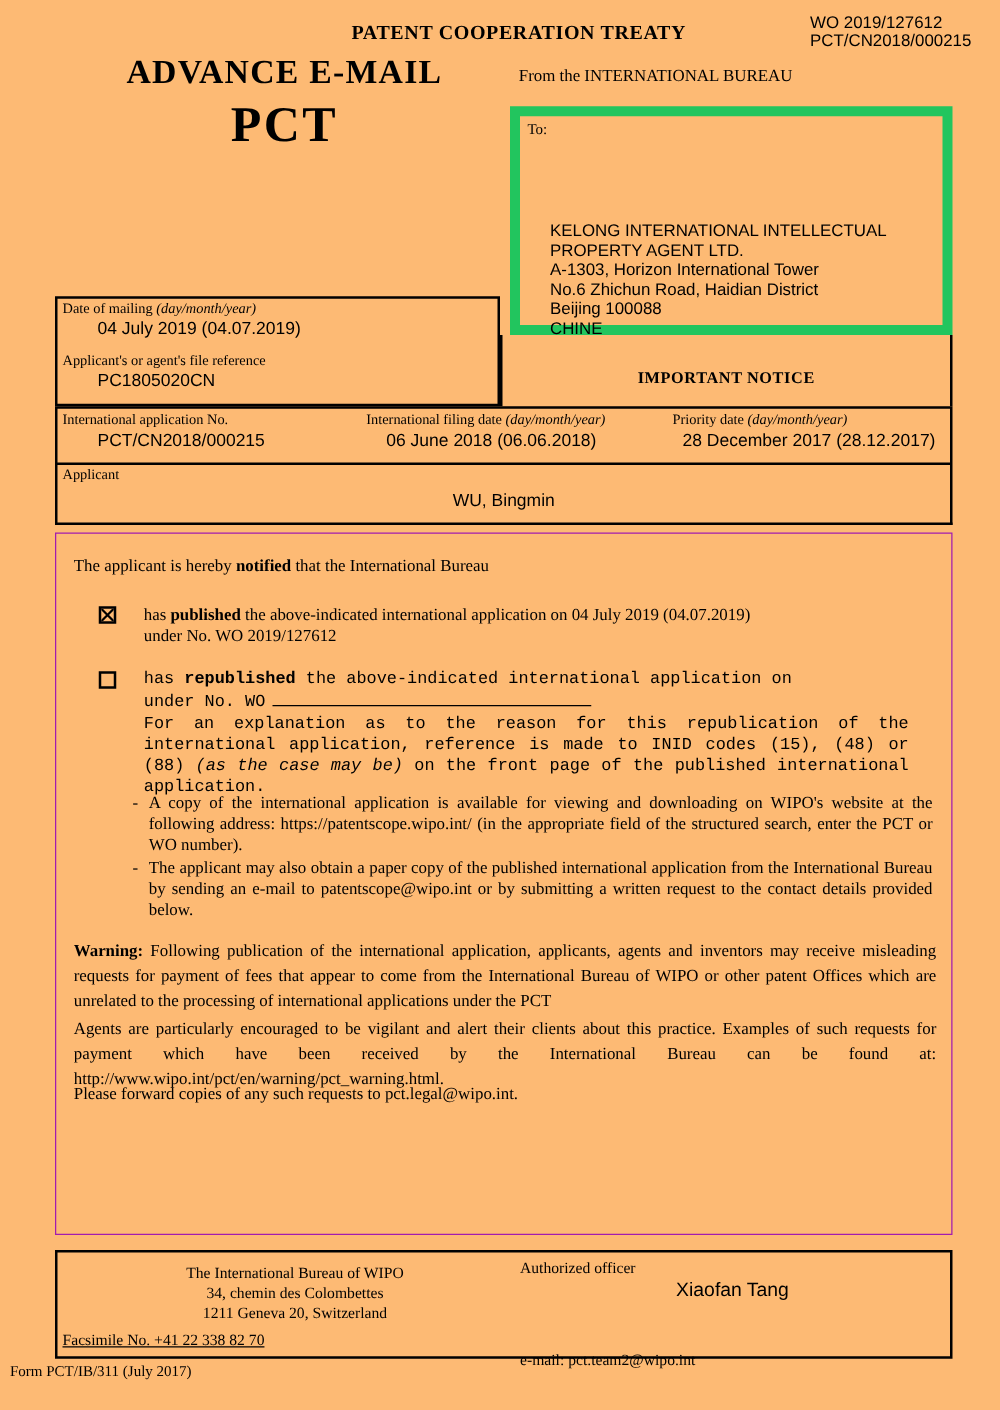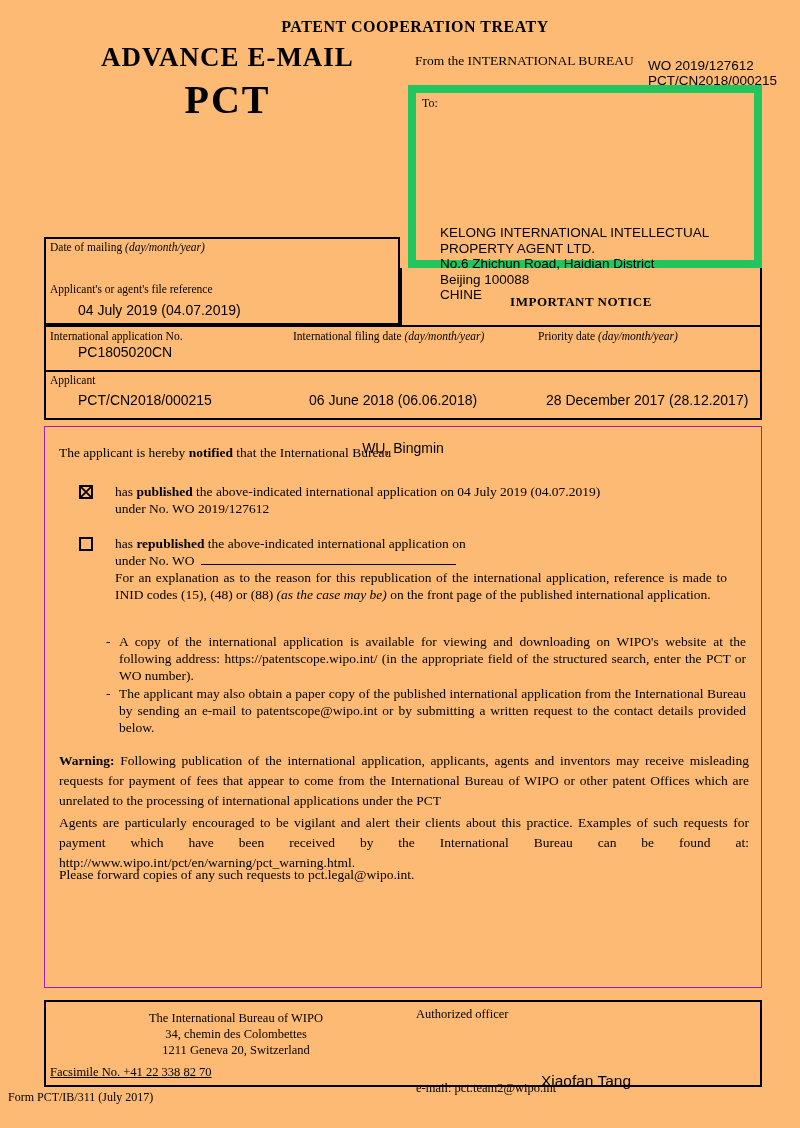--- a/index.html
+++ b/index.html
@@ -1,20 +1,20 @@
 <!DOCTYPE html>
 <html><head>
 <meta charset="utf-8">
 <style>
   html,body{margin:0;padding:0;background:#fff;}
   #page{position:relative;width:800px;height:1128px;background:#fdba74;color:#000;
         font-family:"Liberation Serif", serif;overflow:hidden;}
   #page *{box-sizing:border-box;}
   .abs{position:absolute;}
-  .sans{font-family:"Liberation Sans", sans-serif;margin-top:48px;}
+  .sans{font-family:"Liberation Sans", sans-serif;}
   .i{font-style:italic;}
   .ctr{text-align:center;}
   .just{text-align:justify;}
   
   .treaty{left:200px;top:18px;width:430px;font-size:16px;font-weight:bold;letter-spacing:.5px;}
   .docnums{left:648px;top:10px;font-size:13.5px;line-height:15px;}
   .advance{left:95px;top:42px;width:265px;font-size:27px;font-weight:bold;letter-spacing:1px;}
   .frombureau{left:415px;top:53px;font-size:13.5px;}
   .pctlogo{left:95px;top:76px;width:265px;font-size:40px;font-weight:bold;letter-spacing:2px;}
   .notif{left:70px;top:127px;width:320px;font-size:13.5px;line-height:15.5px;}
@@ -65,20 +65,21 @@
   </div>
   <div class="abs advance ctr">ADVANCE E-MAIL</div>
   <div class="abs frombureau">From the INTERNATIONAL BUREAU</div>
   <div class="abs pctlogo ctr">PCT</div>
 
   <div class="abs tobox">
     <div class="abs tolabel">To:</div>
     <div class="abs toaddr sans">
       <div>KELONG INTERNATIONAL INTELLECTUAL</div>
       <div>PROPERTY AGENT LTD.</div>
+      <div>A-1303, Horizon International Tower</div>
       <div>No.6 Zhichun Road, Haidian District</div>
       <div>Beijing 100088</div>
       <div>CHINE</div>
     </div>
   </div>
 
   <div class="abs mailbox">
     <div class="abs flabel" style="left:4px;top:2px;">
       <span>Date of mailing </span><span class="i">(day/month/year)</span>
     </div>
@@ -128,21 +129,21 @@
         </svg>
       </span>
       <div class="cb-text">
         <div><span>has </span><b>published</b><span> the above-indicated international application on 04 July 2019 (04.07.2019)</span></div>
         <div>under No. WO 2019/127612</div>
       </div>
     </div>
 
     <div class="cb-item" style="top:108px;">
       <span class="checkbox"></span>
-      <div class="cb-text just" style="width:612px;">
+      <div class="cb-text just" style="width:612px;font-family:Liberation Mono, monospace;">
         <div style="text-align:left;"><span>has </span><b>republished</b><span> the above-indicated international application on</span></div>
         <div style="text-align:left;"><span>under No. WO</span><span class="blank-line"></span></div>
         <div><span>For an explanation as to the reason for this republication of the international application, reference is made to INID codes (15), (48) or (88) </span><span class="i">(as the case may be)</span><span> on the front page of the published international application.</span></div>
       </div>
     </div>
 
     <div class="dash-item" style="top:206px;">
       <span class="dash">-</span>
       <div class="dtext just">A copy of the international application is available for viewing and downloading on WIPO's website at the following address: https://patentscope.wipo.int/ (in the appropriate field of the structured search, enter the PCT or WO number).</div>
     </div>

